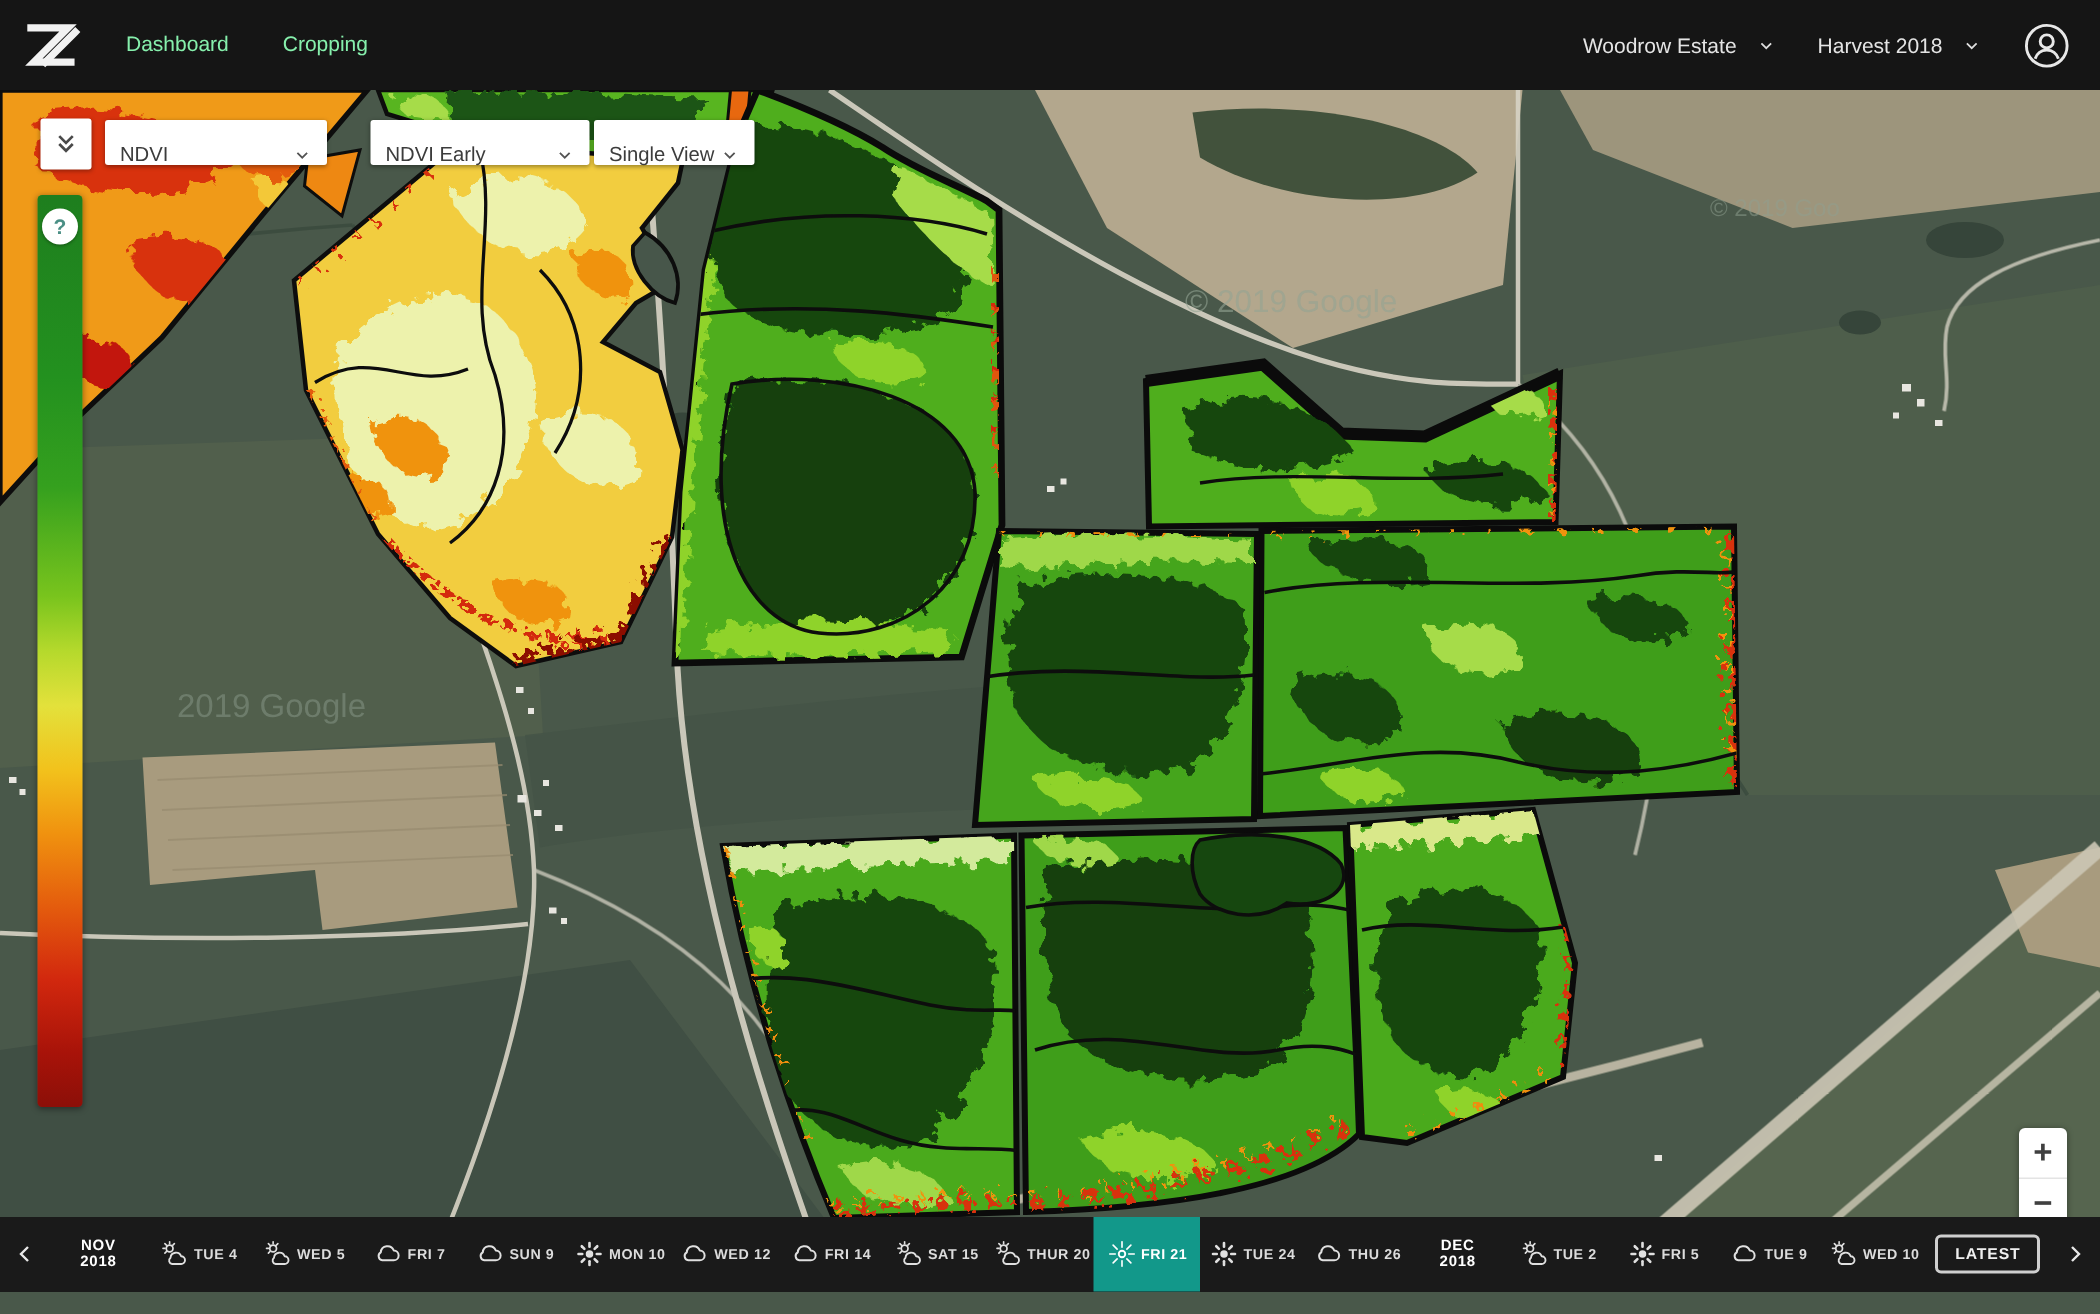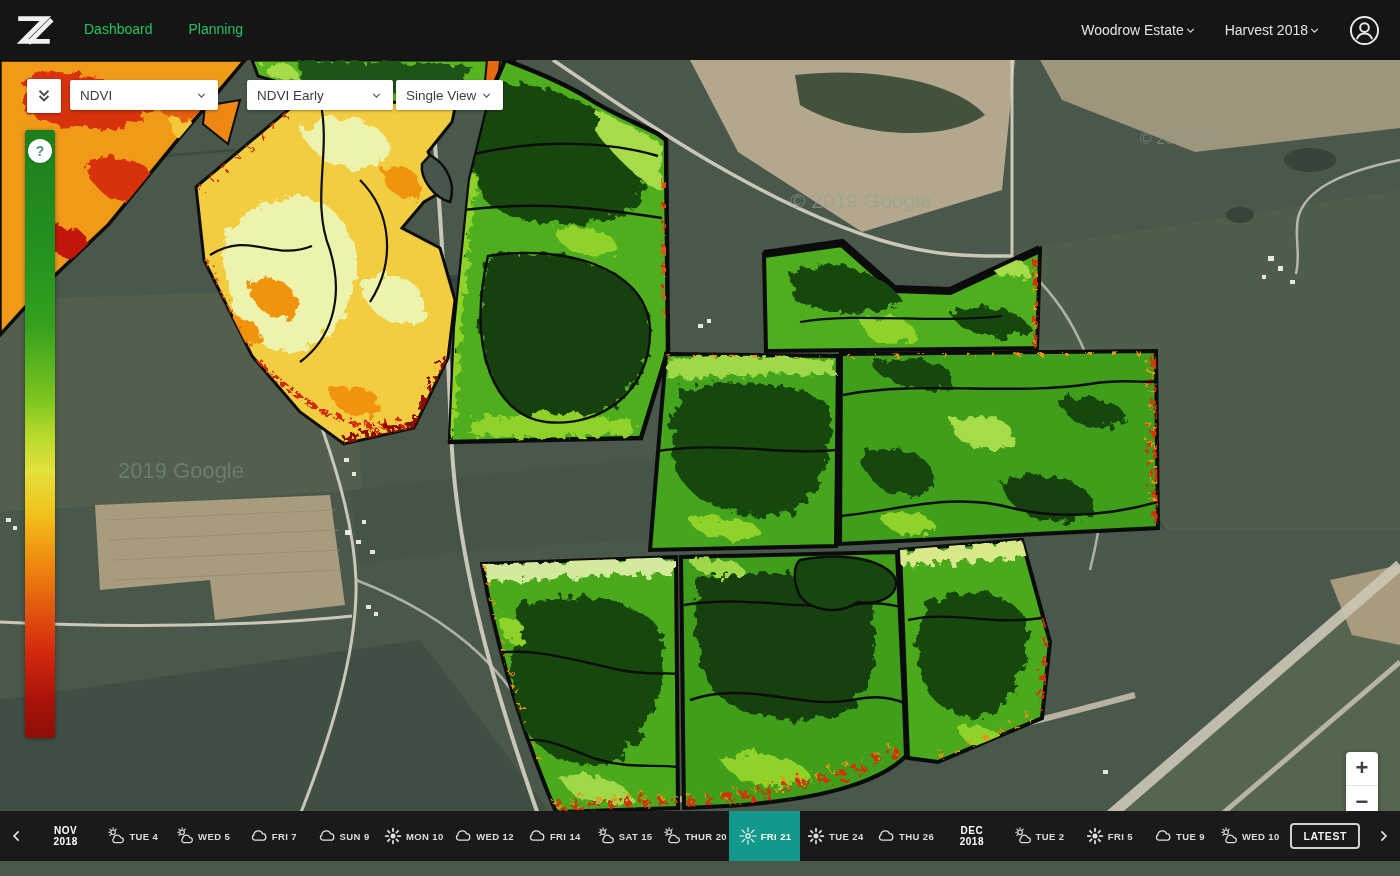--- a/index.html
+++ b/index.html
@@ -2,34 +2,34 @@
 <html><head>
 <meta charset="utf-8">
 <style>
   html,body{margin:0;padding:0;background:#111;font-family:"Liberation Sans",sans-serif;}
   #app{position:relative;width:1400px;height:876px;overflow:hidden;background:#49584a;}
 
   
   .navbar{position:absolute;top:0;left:0;width:1400px;height:60px;background:#151515;display:flex;align-items:center;z-index:30;}
   .logo{width:66px;display:flex;align-items:center;justify-content:center;}
   .nav-tabs{display:flex;height:60px;align-items:stretch;}
-  .nav-tab{display:flex;align-items:center;padding:0 18px;color:#22c55e;font-size:14px;cursor:pointer;border-bottom:3px solid transparent;box-sizing:border-box;}
+  .nav-tab{display:flex;align-items:center;padding:0 18px;color:#86efac;font-size:14px;cursor:pointer;border-bottom:3px solid transparent;box-sizing:border-box;}
   .nav-tab.active{color:#0f9e88;border-bottom-color:#0f9e88;font-weight:bold;}
   .nav-right{margin-left:auto;display:flex;align-items:center;gap:28px;padding-right:20px;color:#e4e4e4;font-size:14px;}
-  .nav-select{display:flex;align-items:center;gap:0;cursor:pointer;}
+  .nav-select{display:flex;align-items:center;gap:13px;cursor:pointer;}
   .chev{width:13px;height:13px;stroke:#dcdcdc;fill:none;stroke-width:2.2;}
   .avatar{width:31px;height:31px;}
 
   
   .map{position:absolute;top:60px;left:0;width:1400px;height:766px;}
   .map svg{display:block;}
 
   
   .panel-btn{position:absolute;left:27px;top:79px;width:34px;height:34px;background:#fff;border-radius:2px;box-shadow:0 1px 3px rgba(0,0,0,.35);display:flex;align-items:center;justify-content:center;z-index:20;cursor:pointer;}
-  .dd{position:absolute;top:80px;height:30px;background:#fff;border-radius:2px;box-shadow:0 1px 3px rgba(0,0,0,.35);display:flex;align-items:center;justify-content:space-between;padding:0 10px;box-sizing:border-box;font-size:13.5px;color:#3c3c3c;z-index:20;cursor:pointer;}
+  .dd{position:absolute;top:80px;height:30px;background:#fff;border-radius:2px;box-shadow:0 1px 3px rgba(0,0,0,.35);display:flex;align-items:flex-end;justify-content:space-between;padding:0 10px;box-sizing:border-box;font-size:13.5px;color:#3c3c3c;z-index:20;cursor:pointer;}
   #dd-layer{left:70px;width:148px;}
   #dd-product{left:247px;width:146px;}
   #dd-view{left:396px;width:107px;}
   .dd .chev{stroke:#555;}
 
   .legend{position:absolute;left:25px;top:130px;width:30px;height:608px;border-radius:3px;z-index:15;
     background:linear-gradient(180deg,#1e7e1e 0%,#23911f 20%,#35a01e 32%,#79c41d 44%,#b5d92c 50%,#e3e13b 56%,#f2c21c 63%,#f0920f 70%,#e45c0d 78%,#d2280e 86%,#a81309 94%,#8c0f08 100%);
     box-shadow:0 1px 4px rgba(0,0,0,.4);}
   .legend-help{position:absolute;left:28px;top:139px;width:24px;height:24px;border-radius:50%;background:#fff;color:#4a8f85;font-size:14px;font-weight:bold;display:flex;align-items:center;justify-content:center;z-index:16;cursor:pointer;box-shadow:0 1px 2px rgba(0,0,0,.3);}
 
@@ -427,21 +427,21 @@
     <div class="logo">
       <svg width="42" height="42" viewBox="0 0 44 44">
         <g stroke="#f2f2f2" stroke-width="5" fill="none" stroke-linecap="square">
           <path d="M9,10 H35 L11,34 H37"></path>
           <path d="M40,13 L19,34"></path>
         </g>
       </svg>
     </div>
     <div class="nav-tabs">
       <div class="nav-tab">Dashboard</div>
-      <div class="nav-tab">Planning</div>
+      <div class="nav-tab">Cropping</div>
     </div>
     <div class="nav-right">
       <div class="nav-select">
         <span>Woodrow Estate</span>
         <svg class="chev" viewBox="0 0 24 24">
             <use href="#i-chevdown"></use>
           </svg>
       </div>
       <div class="nav-select">
         <span>Harvest 2018</span>

